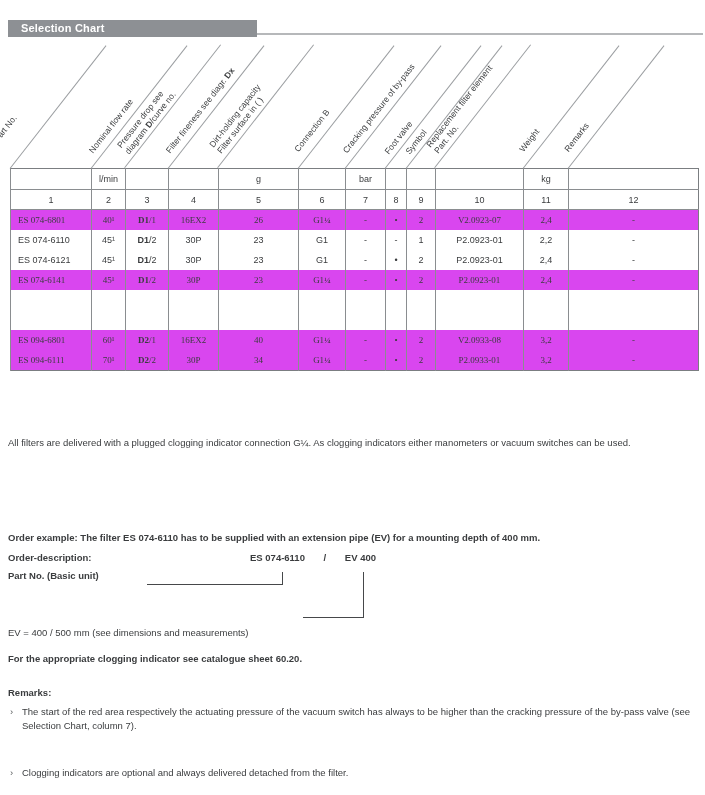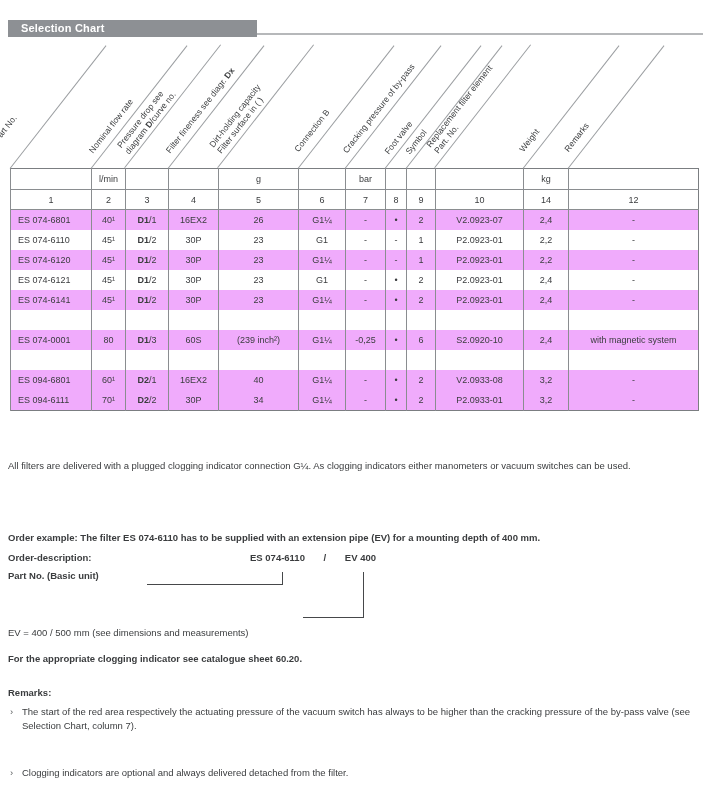--- a/index.html
+++ b/index.html
@@ -17,28 +17,28 @@
         transform:rotate(-52deg);transform-origin:0 100%;}
   .diag-label{padding-left:13px;font-size:8.5px;line-height:9.5px;color:#3a3c3e;white-space:nowrap;}
 
   
   table.sel{position:absolute;left:10px;top:168px;width:688px;border-collapse:collapse;table-layout:fixed;
             font-size:9px;color:#3a3c3e;border:1px solid #7b7e81;}
   table.sel td{border-left:1px solid #8a8d90;height:20px;padding:0;text-align:center;vertical-align:middle;overflow:hidden;}
   table.sel tr.units-row td, table.sel tr.numbers-row td{border-bottom:1px solid #8a8d90;}
   table.sel tr.numbers-row td{height:19px;}
   table.sel td.c-part{text-align:left;padding-left:7px;}
-  table.sel tr.shaded{background:#f0abfc;}
+  table.sel tr.shaded{background:#d946ef;font-family:Liberation Serif, serif;}
   .w0{width:81px}.w1{width:34px}.w2{width:43px}.w3{width:50px}.w4{width:80px}.w5{width:47px}
   .w6{width:40px}.w7{width:21px}.w8{width:29px}.w9{width:88px}.w10{width:45px}.w11{width:130px}
 
   
   .txt{position:absolute;left:8px;font-size:9.5px;line-height:14px;color:#3a3c3e;}
   .bold{font-weight:bold;}
-  .notes-block{top:459px;width:672px;}
+  .notes-block{top:436px;width:672px;}
   .order-example{top:531px;width:680px;}
   .order-desc{top:551px;}
   .order-codes{position:absolute;left:250px;top:551px;font-size:9.5px;line-height:14px;font-weight:bold;}
   .order-codes span{display:inline-block;}
   .order-codes .sep{margin:0 16px;}
   .partno-label{top:569px;}
   .extpipe-label{top:607px;}
   .ev-note{top:626px;}
   .clogging-note{top:652px;width:680px;}
   .remarks-title{top:686px;}
@@ -163,21 +163,21 @@
         <td>1</td>
         <td>2</td>
         <td>3</td>
         <td>4</td>
         <td>5</td>
         <td>6</td>
         <td>7</td>
         <td>8</td>
         <td>9</td>
         <td>10</td>
-        <td>14</td>
+        <td>11</td>
         <td>12</td>
       </tr>
     </tbody>
     <tbody id="rows">
         <tr class="shaded">
           <td class="c-part">ES 074-6801</td>
           <td>40¹</td>
           <td><b>D1</b>/1</td>
           <td>16EX2</td>
           <td>26</td>
@@ -196,34 +196,20 @@
           <td>30P</td>
           <td>23</td>
           <td>G1</td>
           <td>-</td>
           <td>-</td>
           <td>1</td>
           <td>P2.0923-01</td>
           <td>2,2</td>
           <td>-</td>
         </tr>
-        <tr class="shaded">
-          <td class="c-part">ES 074-6120</td>
-          <td>45¹</td>
-          <td><b>D1</b>/2</td>
-          <td>30P</td>
-          <td>23</td>
-          <td>G1¼</td>
-          <td>-</td>
-          <td>-</td>
-          <td>1</td>
-          <td>P2.0923-01</td>
-          <td>2,2</td>
-          <td>-</td>
-        </tr>
         <tr>
           <td class="c-part">ES 074-6121</td>
           <td>45¹</td>
           <td><b>D1</b>/2</td>
           <td>30P</td>
           <td>23</td>
           <td>G1</td>
           <td>-</td>
           <td>•</td>
           <td>2</td>
@@ -252,34 +238,20 @@
           <td></td>
           <td></td>
           <td></td>
           <td></td>
           <td></td>
           <td></td>
           <td></td>
           <td></td>
           <td></td>
         </tr>
-        <tr class="shaded">
-          <td class="c-part">ES 074-0001</td>
-          <td>80</td>
-          <td><b>D1</b>/3</td>
-          <td>60S</td>
-          <td>(239 inch²)</td>
-          <td>G1¼</td>
-          <td>-0,25</td>
-          <td>•</td>
-          <td>6</td>
-          <td>S2.0920-10</td>
-          <td>2,4</td>
-          <td>with magnetic system</td>
-        </tr>
         <tr>
           <td class="c-part"></td>
           <td></td>
           <td></td>
           <td></td>
           <td></td>
           <td></td>
           <td></td>
           <td></td>
           <td></td>

